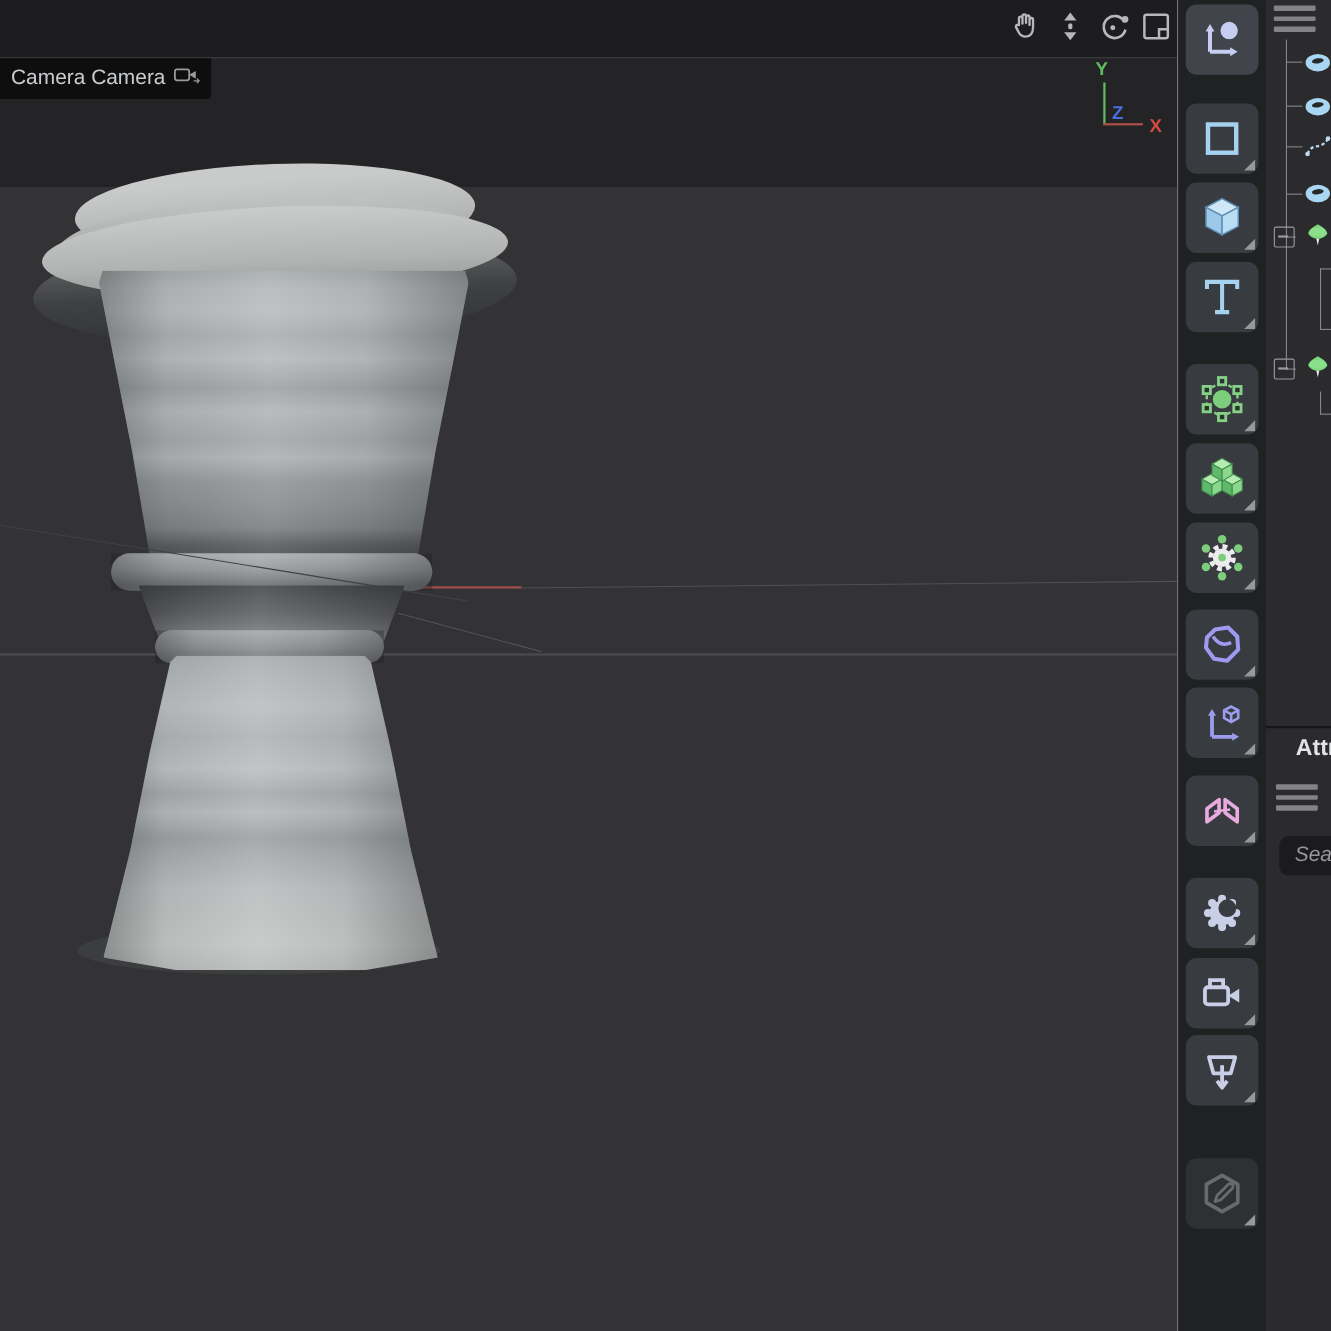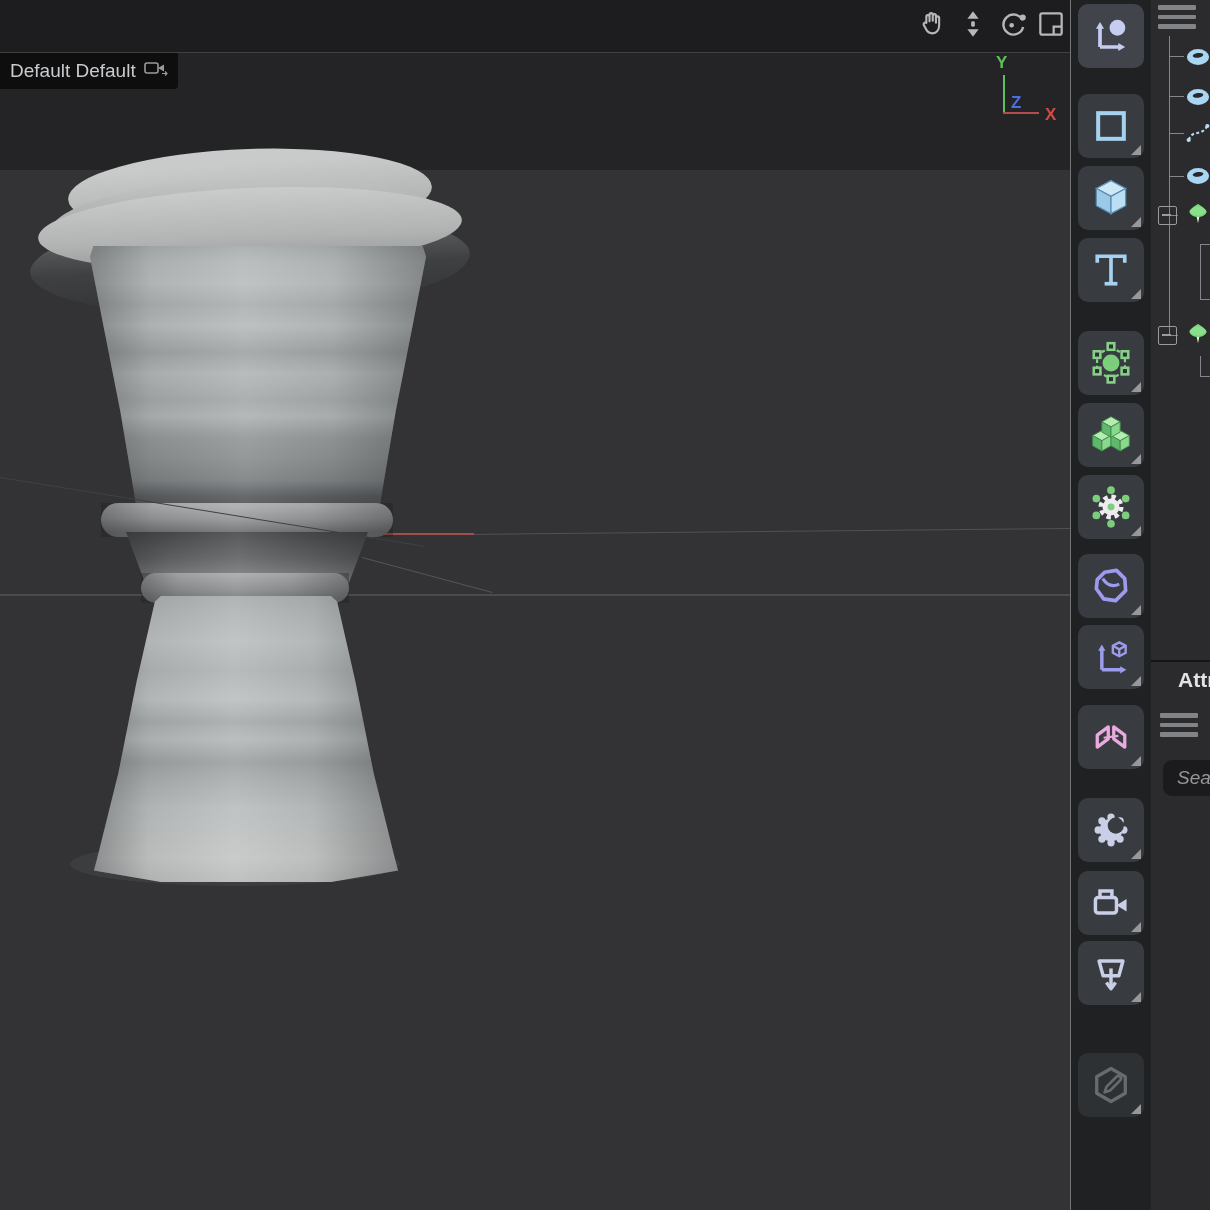--- a/index.html
+++ b/index.html
@@ -132,21 +132,21 @@
           </svg></span>
     </div>
     <div class="vpctl" style="left:1033px;">
       <span><svg viewBox="0 0 24 24" width="32" height="32">
         <rect x="4" y="4" width="16" height="16" rx="1.5" fill="none" stroke="#b6b7b9" stroke-width="1.7"></rect>
         <path d="M14 20 V14 H20" fill="none" stroke="#b6b7b9" stroke-width="1.7"></path>
           </svg></span>
     </div>
 
     <div id="camera-label" class="abs">
-      <span>Default Default</span>
+      <span>Camera Camera</span>
       <span><svg viewBox="0 0 26 16">
         <rect x="1" y="3" width="13" height="10" rx="2" fill="none" stroke="#9a9b9d" stroke-width="1.6"></rect>
         <path d="M14 8 l6 -3.5 v7 Z" fill="#9a9b9d"></path>
         <path d="M18 13.5 h5 m-2 -2 l2 2 -2 2" stroke="#9a9b9d" stroke-width="1.2" fill="none"></path>
           </svg></span>
     </div>
 
     <div id="axis-gizmo" class="abs">
       <span class="ax-label" style="left:11px;top:0;color:#5fbf5f;">Y</span>
       <div id="axis-vline"></div>

